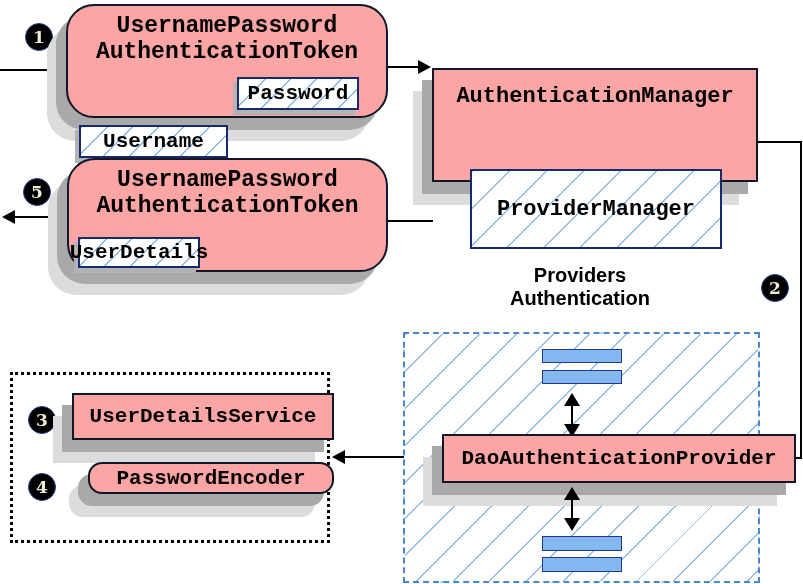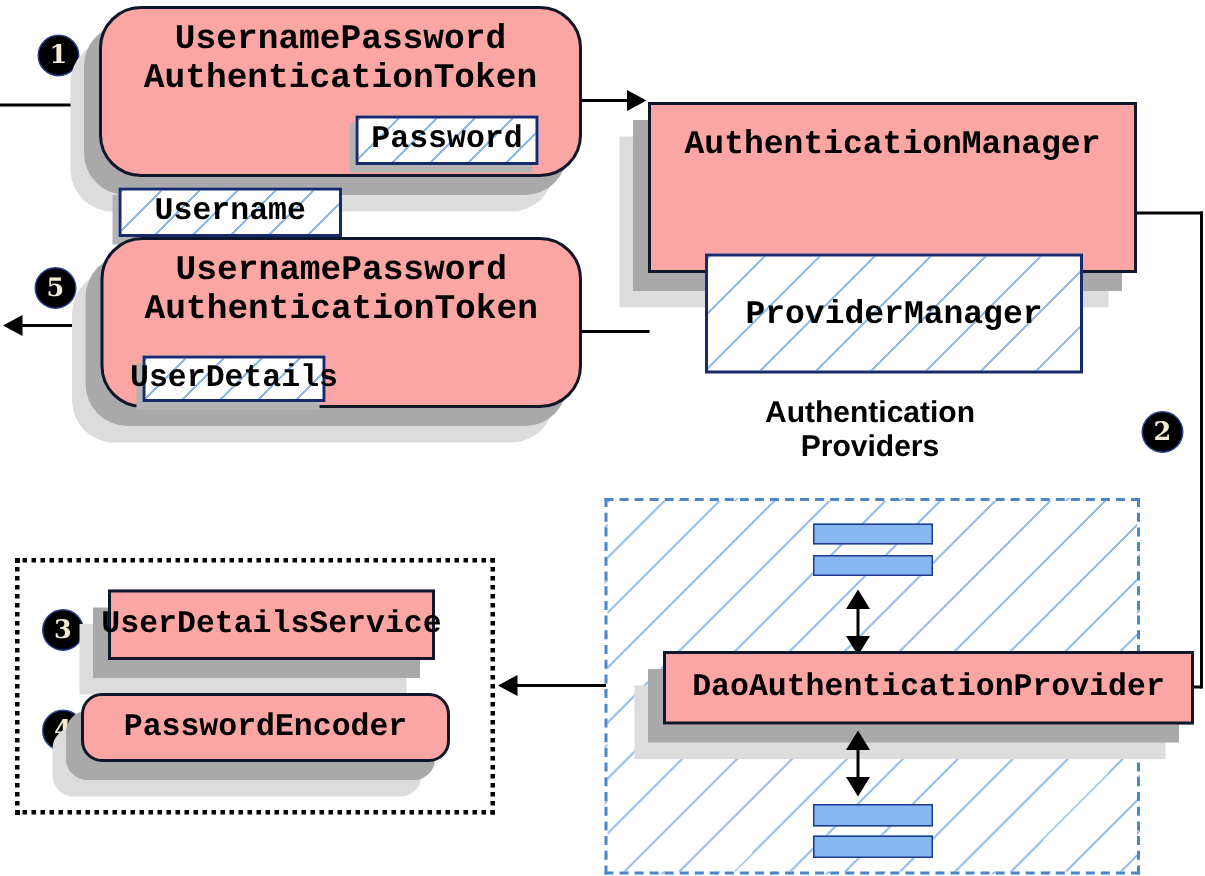--- a/index.html
+++ b/index.html
@@ -101,26 +101,26 @@
   <div class="hline" style="left:388px;top:220px;width:45px;"></div>
   <div class="hline" style="left:13px;top:216px;width:54px;"></div>
   <div class="tri tri-left" style="left:2px;top:210px;"></div>
   <div class="badge" style="left:23px;top:178px;">5</div>
 
   <div class="bluebox rounded shadow2" style="left:67px;top:158px;width:321px;height:114px;">
     <div class="boxtitle">
       <div>UsernamePassword</div>
       <div>AuthenticationToken</div>
     </div>
-    <div class="field hatch-sm" style="left:26px;top:77px;width:122px;height:31px;">UserDetails</div>
+    <div class="field hatch-sm" style="left:9px;top:77px;width:122px;height:31px;">UserDetails</div>
   </div>
 
   <div class="centerlabel" style="left:480px;top:264px;width:200px;height:48px;font-size:20px;line-height:23px;text-align:center;display:block;">
+    <div>Providers</div>
     <div>Authentication</div>
-    <div>Providers</div>
   </div>
 
   <div class="dashedframe hatch-lg" style="left:403px;top:332px;width:357px;height:251px;"></div>
 
   <div class="slotbar" style="left:542px;top:349px;"></div>
   <div class="slotbar" style="left:542px;top:370px;"></div>
 
   <div class="tri tri-up" style="left:564px;top:393px;"></div>
   <div class="vline" style="left:571px;top:403px;height:24px;"></div>
   <div class="tri tri-down" style="left:564px;top:424px;"></div>
@@ -133,18 +133,18 @@
 
   <div class="slotbar" style="left:542px;top:536px;height:15px;"></div>
   <div class="slotbar" style="left:542px;top:557px;height:15px;"></div>
 
   <div class="hline" style="left:344px;top:456px;width:60px;"></div>
   <div class="tri tri-left" style="left:332px;top:450px;"></div>
 
   <div class="dottedframe" style="left:10px;top:372px;width:320px;height:171px;"></div>
 
   <div class="badge" style="left:28px;top:406px;">3</div>
-  <div class="bluebox shadow2" style="left:72px;top:393px;width:218px;height:47px;display:flex;align-items:center;justify-content:center;font-weight:bold;font-size:21px;">UserDetailsService</div>
+  <div class="bluebox shadow2" style="left:72px;top:393px;width:262px;height:47px;display:flex;align-items:center;justify-content:center;font-weight:bold;font-size:21px;">UserDetailsService</div>
 
   <div class="badge" style="left:28px;top:473px;">4</div>
-  <div class="bluebox shadow2" style="left:54px;top:462px;width:246px;height:46px;display:flex;align-items:center;justify-content:center;font-weight:bold;font-size:21px;border-radius:14px;">PasswordEncoder</div>
+  <div class="bluebox shadow2" style="left:88px;top:462px;width:246px;height:32px;display:flex;align-items:center;justify-content:center;font-weight:bold;font-size:21px;border-radius:14px;">PasswordEncoder</div>
 
 </div>
 
 </body></html>

